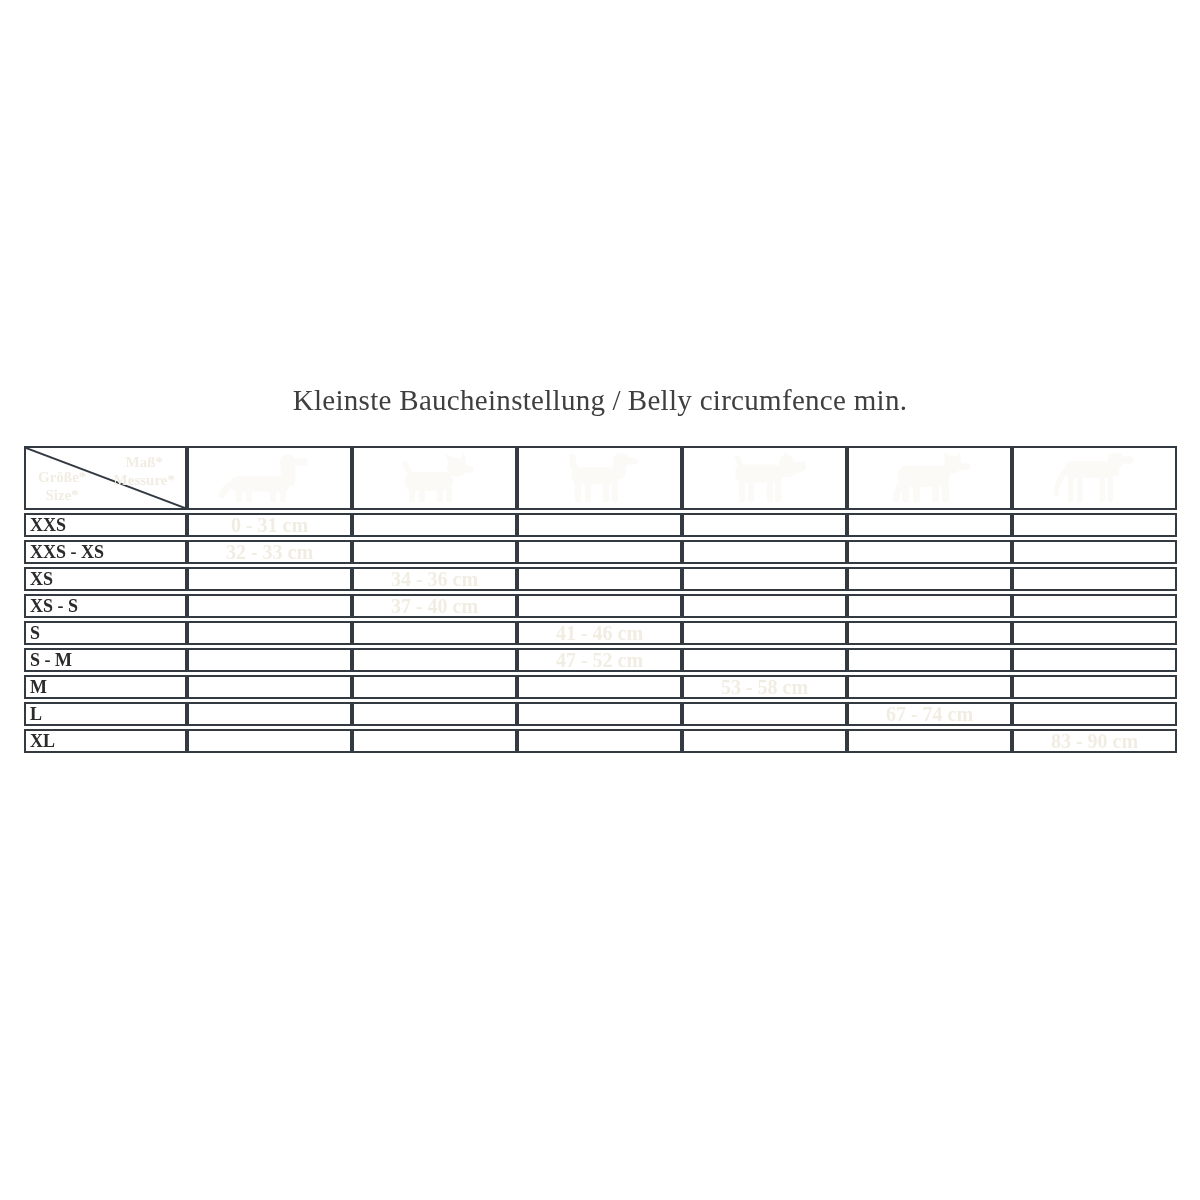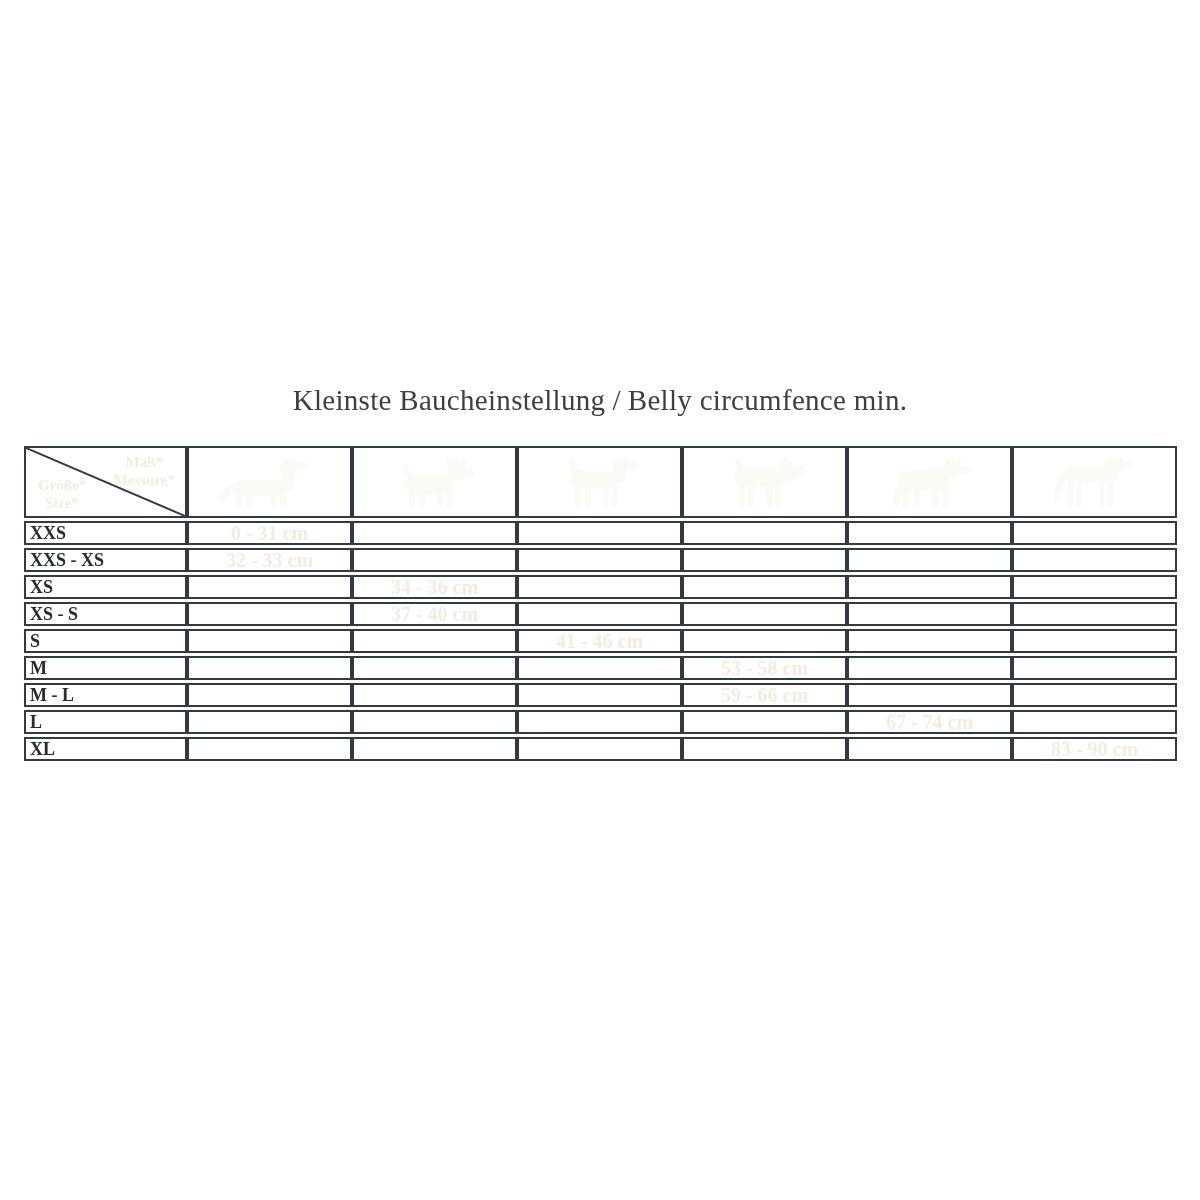--- a/index.html
+++ b/index.html
@@ -38,21 +38,21 @@
     border-spacing:0 3px;
   }
   table.size-table th,
   table.size-table td{
     border:2px solid var(--border);
     background:#fff;
     overflow:hidden;
   }
   th.head{
     background:var(--teal);
-    height:72px;
+    height:64px;
     vertical-align:middle;
     padding:0;
   }
   th.corner{position:relative;}
   .diag{position:absolute;inset:0;width:100%;height:100%;}
   .corner-tr{
     position:absolute;top:5px;right:10px;
     text-align:center;
     color:var(--cell-text);
     font-size:15px;line-height:18px;font-weight:700;
@@ -246,34 +246,34 @@
         <tr>
           <td class="label">S</td>
           <td class="cell"></td>
           <td class="cell"></td>
           <td class="cell filled">41 - 46 cm</td>
           <td class="cell"></td>
           <td class="cell"></td>
           <td class="cell"></td>
         </tr>
         <tr>
+          <td class="label">S - M</td>
+          <td class="cell"></td>
+          <td class="cell"></td>
+          <td class="cell filled">47 - 52 cm</td>
+          <td class="cell"></td>
+          <td class="cell"></td>
+          <td class="cell"></td>
+        </tr>
+        <tr>
           <td class="label">M</td>
           <td class="cell"></td>
           <td class="cell"></td>
           <td class="cell"></td>
           <td class="cell filled">53 - 58 cm</td>
-          <td class="cell"></td>
-          <td class="cell"></td>
-        </tr>
-        <tr>
-          <td class="label">M - L</td>
-          <td class="cell"></td>
-          <td class="cell"></td>
-          <td class="cell"></td>
-          <td class="cell filled">59 - 66 cm</td>
           <td class="cell"></td>
           <td class="cell"></td>
         </tr>
         <tr>
           <td class="label">L</td>
           <td class="cell"></td>
           <td class="cell"></td>
           <td class="cell"></td>
           <td class="cell"></td>
           <td class="cell filled">67 - 74 cm</td>

